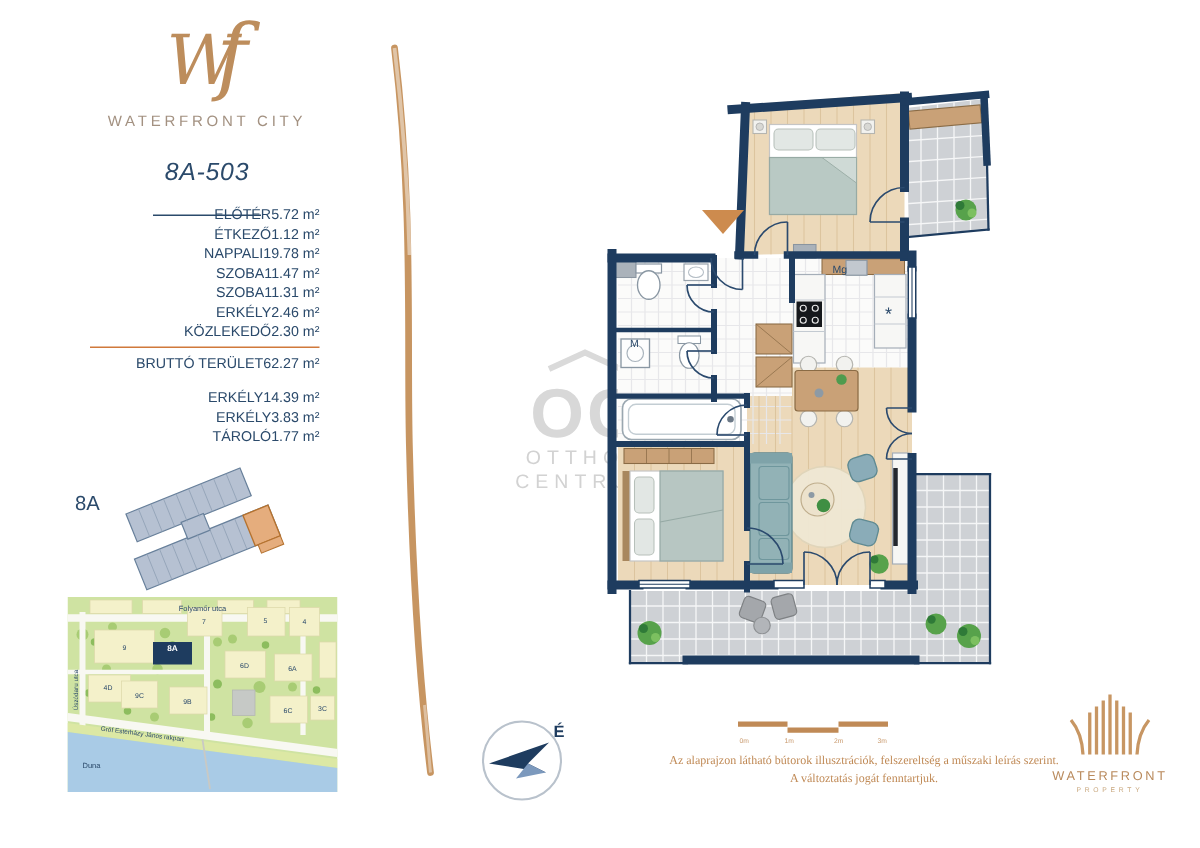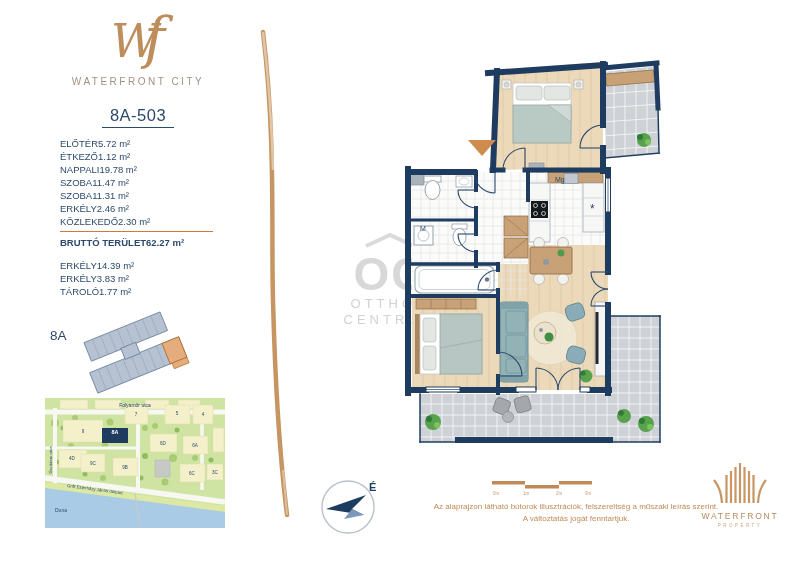--- a/index.html
+++ b/index.html
@@ -9,30 +9,30 @@
 
   
   .brand{left:40px;top:8px;width:196px;text-align:center;}
   .monogram{font-family:"DejaVu Serif",serif;font-style:italic;color:#bd8d5c;line-height:60px;height:66px;}
   .monogram .w{font-size:46px;}
   .monogram .f{font-size:56px;margin-left:-14px;}
   .brandname{font-size:10px;letter-spacing:2.5px;color:#a39181;margin-top:2px;}
 
   
   .unit-title{left:40px;top:106px;width:196px;text-align:center;font-size:16.5px;color:#2b4a6b;}
-  .unit-title span{display:inline-block;border-bottom:1.5px solid #2b4a6b;padding:0 8px 2px;letter-spacing:.5px;}
+  .unit-title span{display:inline-block;border-bottom:1.5px solid #2b4a6b;padding:0 8px 18px;letter-spacing:.5px;font-style:italic;}
   .side-table{left:60px;top:137px;width:153px;font-size:9.5px;}
-  .r{display:flex;justify-content:flex-start;line-height:13px;}
-  .r.bold{font-weight:bold;}
+  .r{display:flex;justify-content:flex-end;line-height:13px;}
+  .r.bold{font-weight:normal;}
   .divider{border:none;border-top:1px solid #d0793b;margin:3px 0 4px 0;}
   .gap{height:10px;}
   .bldg-label{left:50px;top:328px;font-size:13.5px;color:#2b4a6b;}
 
   
-  .disclaimer{left:400px;top:501px;width:352px;text-align:center;font-size:8px;line-height:12px;color:#c08a56;}
+  .disclaimer{left:400px;top:501px;width:352px;text-align:center;font-size:8px;line-height:12px;color:#c08a56;font-family:Liberation Serif, serif;}
   .dev{left:696px;top:460px;width:88px;text-align:center;}
   .dev-name{font-size:8.5px;letter-spacing:1.8px;color:#b98a5c;margin-top:1px;}
   .dev-sub{font-size:4.5px;letter-spacing:2.5px;color:#c9a87f;margin-top:2px;}
 
   
   .wm{left:328px;top:232px;width:124px;text-align:center;z-index:1;color:#d6d6d6;}
   .wm-oc{font-size:46px;font-weight:bold;letter-spacing:2px;line-height:44px;color:#d8d8d8;}
   .wm-l{font-size:13px;letter-spacing:4px;line-height:16px;color:#d2d2d2;}
   .z2{z-index:2;}
   svg text{font-family:"Liberation Sans",sans-serif;}

